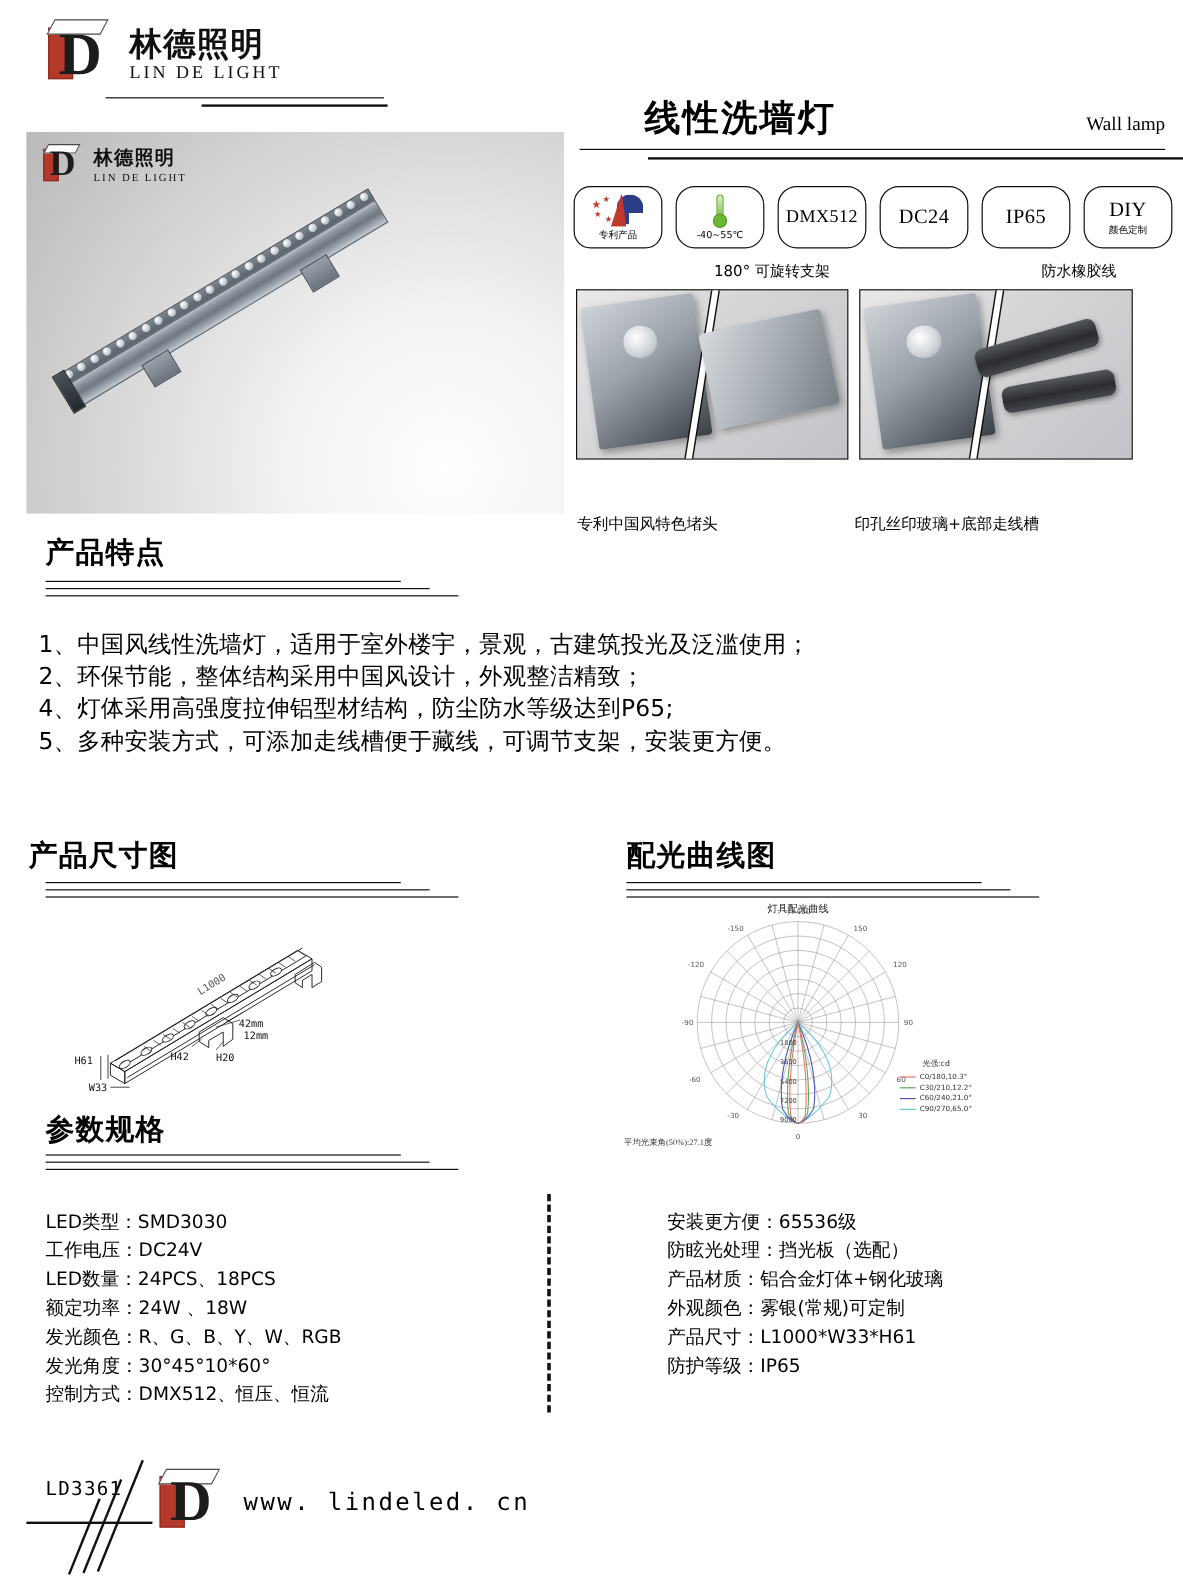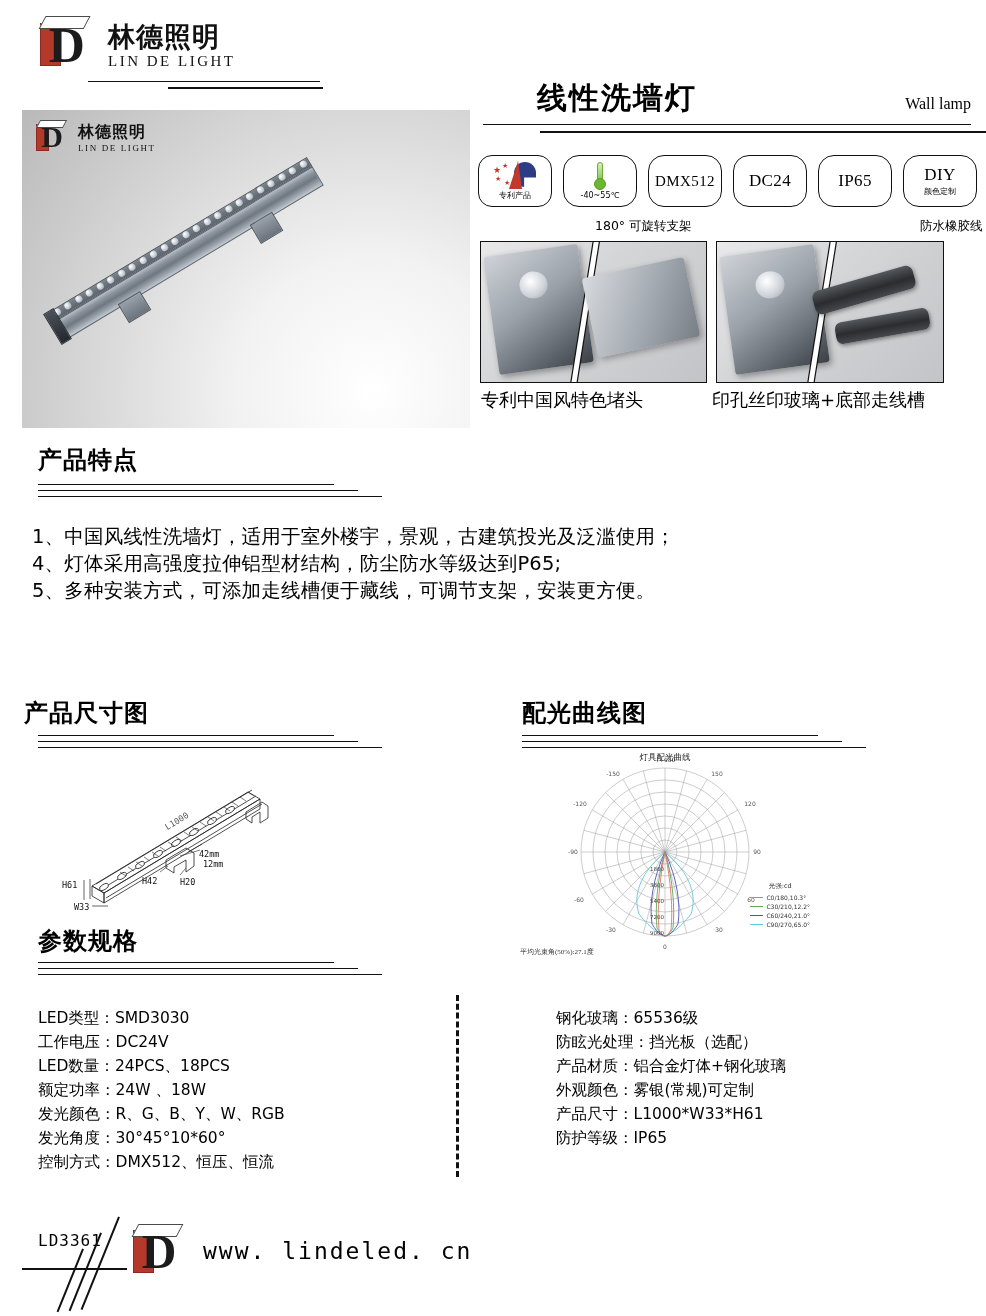--- a/index.html
+++ b/index.html
@@ -132,21 +132,21 @@
   .lampbar .brk {
     position: absolute; bottom: 8px; width: 26px; height: 22px;
     background: linear-gradient(#98a0a9, #6a727b); border: 1px solid #4e565f;
   }
   .lampbar .brk.b1 { left: 62px; } .lampbar .brk.b2 { left: 216px; }
   .lampbar .cap { position: absolute; left: -7px; bottom: 24px; width: 12px; height: 36px;
     background: linear-gradient(#4a5158, #23282d); border: 1px solid #2a2f34; }
 
   
   .photo-label-top { position: absolute; font-size: 12.5px; font-family: "DejaVu Sans", sans-serif; }
-  .photo-label-bot { position: absolute; font-size: 18px; font-family: "DejaVu Sans", sans-serif; }
+  .photo-label-bot { position: absolute; font-size: 13px; font-family: "DejaVu Sans", sans-serif; margin-top: 40px; }
   .photo {
     position: absolute; border: 1.4px solid #111; overflow: hidden;
     background: linear-gradient(135deg,#e9e9ea 0%,#d5d6d8 40%,#c2c4c7 100%);
   }
   .photo .split {
     position: absolute; top: -12%; left: 45%; width: 5px; height: 130%;
     background: #fff; transform: rotate(9deg); box-shadow: 0 0 0 1.2px #111;
   }
   .ph-a { position: absolute; left: 10px; top: 8px; width: 42%; height: 85%;
     background: linear-gradient(150deg,#cfd3d8 0%, #9aa1a9 45%, #6f767e 70%, #3b4046 100%);
@@ -196,21 +196,21 @@
     border-left: 3px dashed #111; }
 
   
   .ft-code { position: absolute; left: 38px; top: 1231px; font-size: 16px;
     font-family: "DejaVu Sans Mono", monospace; letter-spacing: 1px; }
   .ft-rule { position: absolute; left: 22px; top: 1268px; width: 105px; height: 0; border-top: 2px solid #111; }
   .ft-slash { position: absolute; background: #111; width: 2.4px; transform: rotate(22deg); transform-origin: top; }
   .ft-logo { position: absolute; left: 133px; top: 1224px; display: flex; align-items: center; }
   .ft-logo .mark-box { width: 62px; height: 54px; }
   .ft-logo .mark-box .d-letter { font-size: 48px; }
-  .ft-url { font-size: 23px; margin-left: 8px; letter-spacing: 2px;
+  .ft-url { font-size: 20px; margin-left: 8px; letter-spacing: 2px;
     font-family: "DejaVu Sans Mono", monospace; }
 </style>
 </head>
 <body>
 
 <div class="page">
 
   <div class="hdr-logo">
     <span class="logo-mark mark-box">
       <span class="book-red"></span>
@@ -305,21 +305,21 @@
           <i></i>
           <i></i>
       </div>
       <div class="brk b1"></div>
         <div class="brk b2"></div>
       <div class="cap"></div>
     </div>
   </div>
 
   <div class="photo-label-top" style="left:595px; top:218px;">180°  可旋转支架</div>
-  <div class="photo-label-top" style="left:920px; top:218px;">防水橡胶线</div>
+  <div class="photo-label-top" style="left:868px; top:218px;">防水橡胶线</div>
 
   <div class="photo" style="left:480px; top:241px; width:227px; height:142px;">
     <div class="ph-a">
         <div class="lens"></div>
       </div>
     <div class="split"></div>
     <div class="ph-b"></div>
   </div>
 
   <div class="photo" style="left:716px; top:241px; width:228px; height:142px;">
@@ -334,20 +334,21 @@
   <div class="photo-label-bot" style="left:481px; top:388px;">专利中国风特色堵头</div>
   <div class="photo-label-bot" style="left:712px; top:388px;">印孔丝印玻璃+底部走线槽</div>
 
   <div class="sec-h" style="left:38px; top:444px;">产品特点</div>
   <div class="sec-r1" style="left:38px; top:484px; width:296px;"></div>
   <div class="sec-r2" style="left:38px; top:490px; width:320px;"></div>
   <div class="sec-r3" style="left:38px; top:496px; width:344px;"></div>
 
   <ul class="features">
     <li>1、中国风线性洗墙灯，适用于室外楼宇，景观，古建筑投光及泛滥使用；</li>
+    <li>2、环保节能，整体结构采用中国风设计，外观整洁精致；</li>
     <li>4、灯体采用高强度拉伸铝型材结构，防尘防水等级达到P65;</li>
     <li>5、多种安装方式，可添加走线槽便于藏线，可调节支架，安装更方便。</li>
   </ul>
 
   <div class="sec-h" style="left:24px; top:697px;">产品尺寸图</div>
   <div class="sec-r1" style="left:38px; top:735px; width:296px;"></div>
   <div class="sec-r2" style="left:38px; top:741px; width:320px;"></div>
   <div class="sec-r3" style="left:38px; top:747px; width:344px;"></div>
 
   <div class="dimbox">
@@ -509,21 +510,21 @@
     <div><span class="k">LED类型：</span><span>SMD3030</span></div>
     <div><span class="k">工作电压：</span><span>DC24V</span></div>
     <div><span class="k">LED数量：</span><span>24PCS、18PCS</span></div>
     <div><span class="k">额定功率：</span><span>24W 、18W</span></div>
     <div><span class="k">发光颜色：</span><span>R、G、B、Y、W、RGB</span></div>
     <div><span class="k">发光角度：</span><span>30°45°10*60°</span></div>
     <div><span class="k">控制方式：</span><span>DMX512、恒压、恒流</span></div>
   </div>
 
   <div class="spec" style="left:556px; top:1006px;">
-    <div><span class="k">钢化玻璃：</span><span>65536级</span></div>
+    <div><span class="k">安装更方便：</span><span>65536级</span></div>
     <div><span class="k">防眩光处理：</span><span>挡光板（选配）</span></div>
     <div><span class="k">产品材质：</span><span>铝合金灯体+钢化玻璃</span></div>
     <div><span class="k">外观颜色：</span><span>雾银(常规)可定制</span></div>
     <div><span class="k">产品尺寸：</span><span>L1000*W33*H61</span></div>
     <div><span class="k">防护等级：</span><span>IP65</span></div>
   </div>
 
   <div class="ft-code">LD3361</div>
   <div class="ft-rule"></div>
   <div class="ft-slash" style="left:118px; top:1217px; height:100px;"></div>

